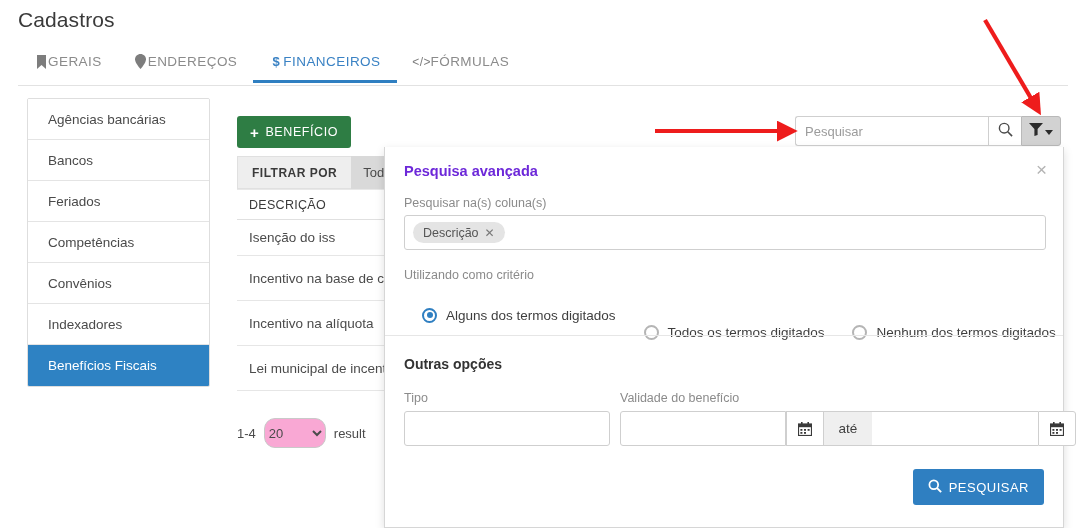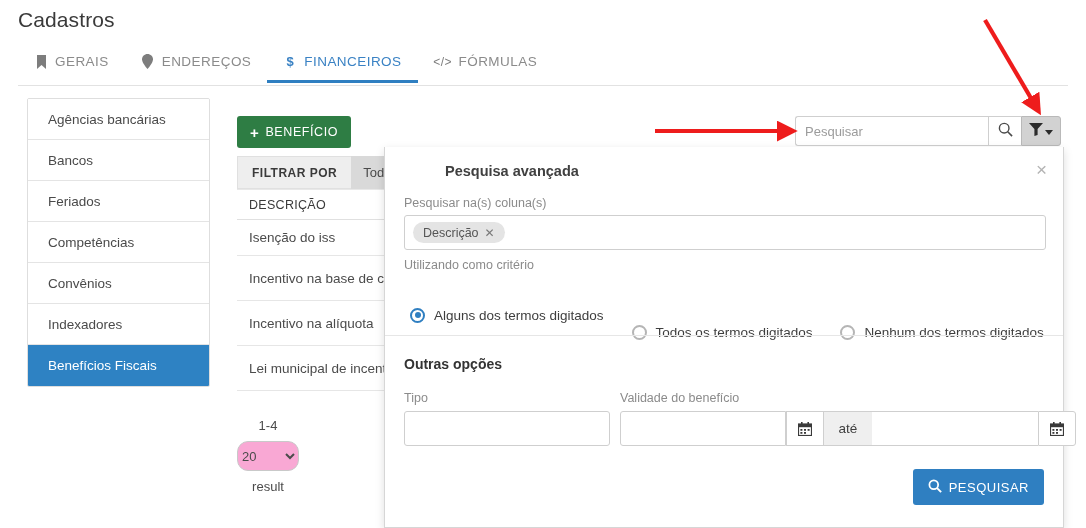--- a/index.html
+++ b/index.html
@@ -34,21 +34,20 @@
     left: 18px; top: 52px;
     width: 1050px;
     height: 34px;
     border-bottom: 1px solid #e2e2e2;
     display: flex;
     align-items: flex-start;
   }
   .tab {
     display: flex;
     align-items: center;
-    gap: 7px;
     padding: 2px 16px 11px 16px;
     font-size: 13.5px;
     color: #8b8b8b;
     letter-spacing: .45px;
     cursor: pointer;
     border-bottom: 3px solid transparent;
     position: relative;
     top: 0px;
     user-select: none;
   }
@@ -228,21 +227,20 @@
 
   
   .pager {
     position: absolute;
     left: 9px; top: 320px;
     display: flex;
     align-items: center;
     gap: 8px;
     font-size: 13px;
     color: #4b4b4b;
-    flex-direction: column;
   }
   .pager select {
     height: 30px;
     width: 62px;
     border: 1px solid #c9c9c9;
     border-radius: 11px;
     font-size: 13px;
     color: #4b4b4b;
     background: #f9a8d4;
     font-family: "Liberation Sans", sans-serif;
@@ -267,22 +265,21 @@
     color: #b4b4b4;
     cursor: pointer;
     line-height: 1;
     font-family: "Liberation Sans", sans-serif;
   }
   .adv-title {
     position: absolute;
     left: 19px; top: 16px;
     font-size: 14.5px;
     font-weight: bold;
-    color: #404040;
-    margin-left: 41px;
+    color: #6d28d9;
   }
   .lbl {
     font-size: 12.5px;
     color: #8b8b8b;
     font-weight: 400;
   }
   .adv-lbl-cols { position: absolute; left: 19px; top: 49px; }
   .tagbox {
     position: absolute;
     left: 19px; top: 68px;
@@ -301,24 +298,24 @@
     height: 21px;
     display: flex;
     align-items: center;
     gap: 6px;
     padding: 0 10px;
     font-size: 12.5px;
     color: #555;
   }
   .tag .x { font-size: 12px; color: #777; cursor: pointer; }
 
-  .adv-lbl-crit { position: absolute; left: 19px; top: 111px; }
+  .adv-lbl-crit { position: absolute; left: 19px; top: 121px; }
   .radiorow {
     position: absolute;
-    left: 25px; top: 143px;
+    left: 37px; top: 143px;
     display: flex;
     align-items: center;
     gap: 0px;
     width: 645px;
   }
   .radio {
     display: flex;
     align-items: center;
     gap: 9px;
     cursor: pointer;

